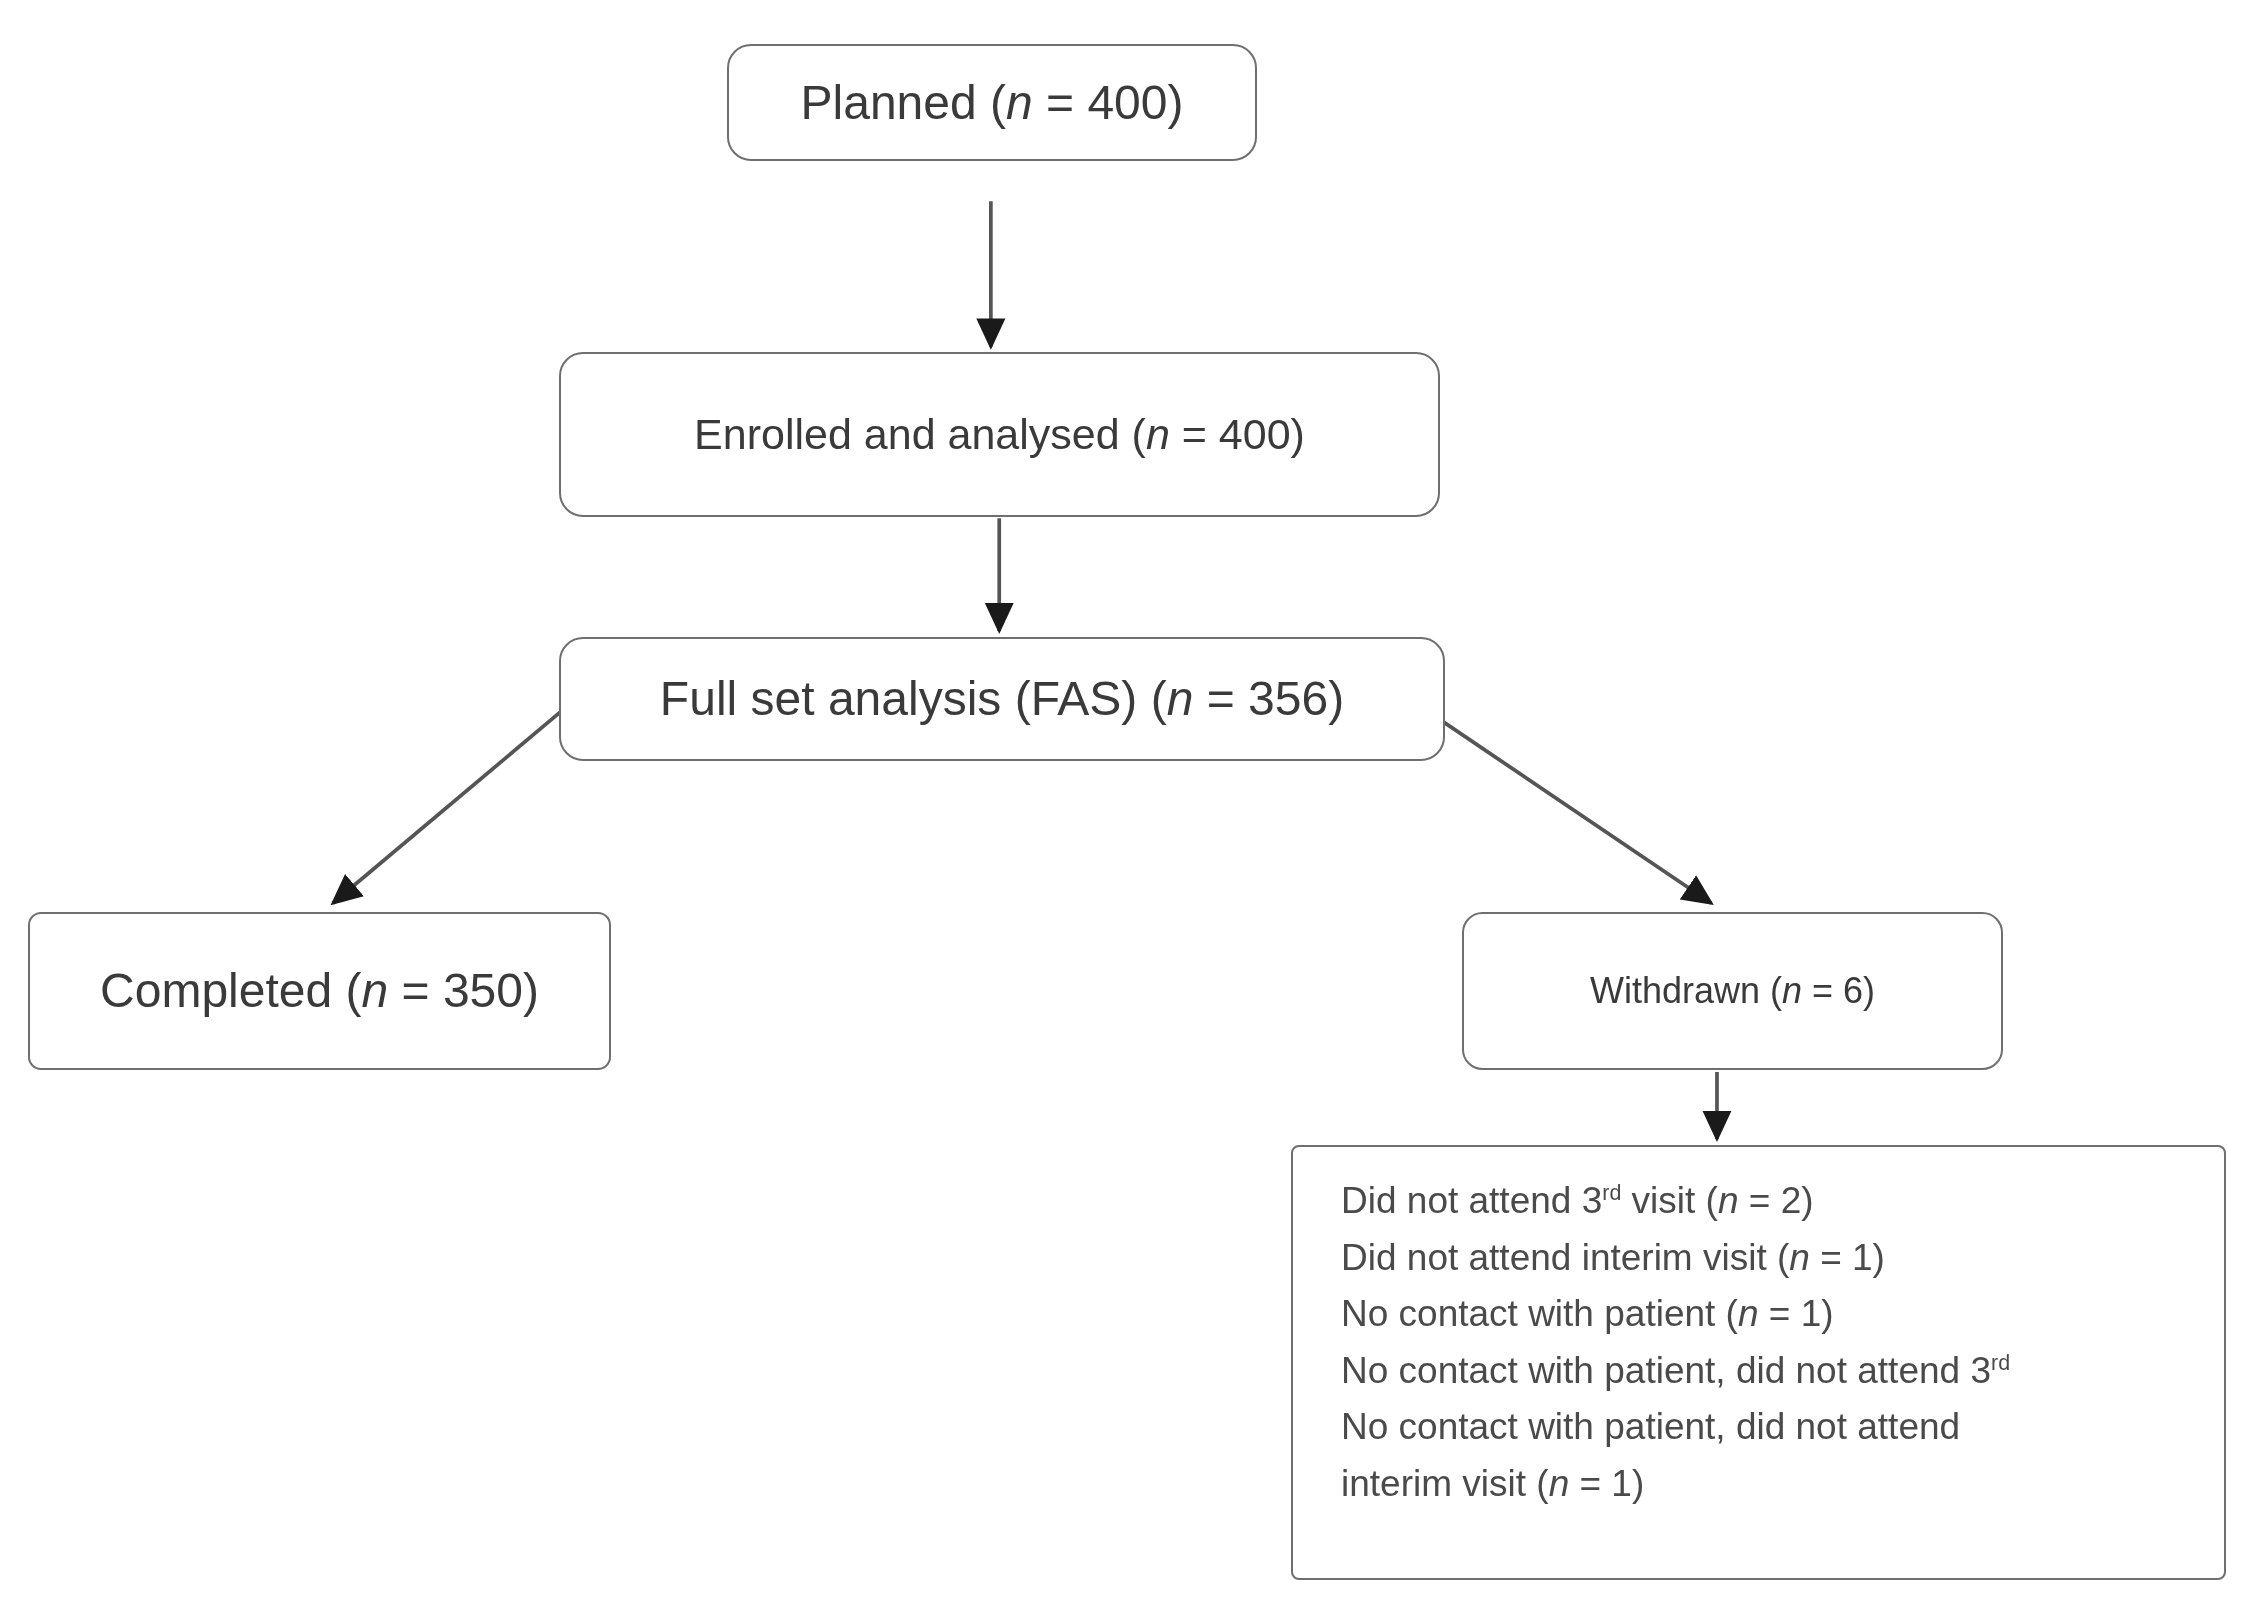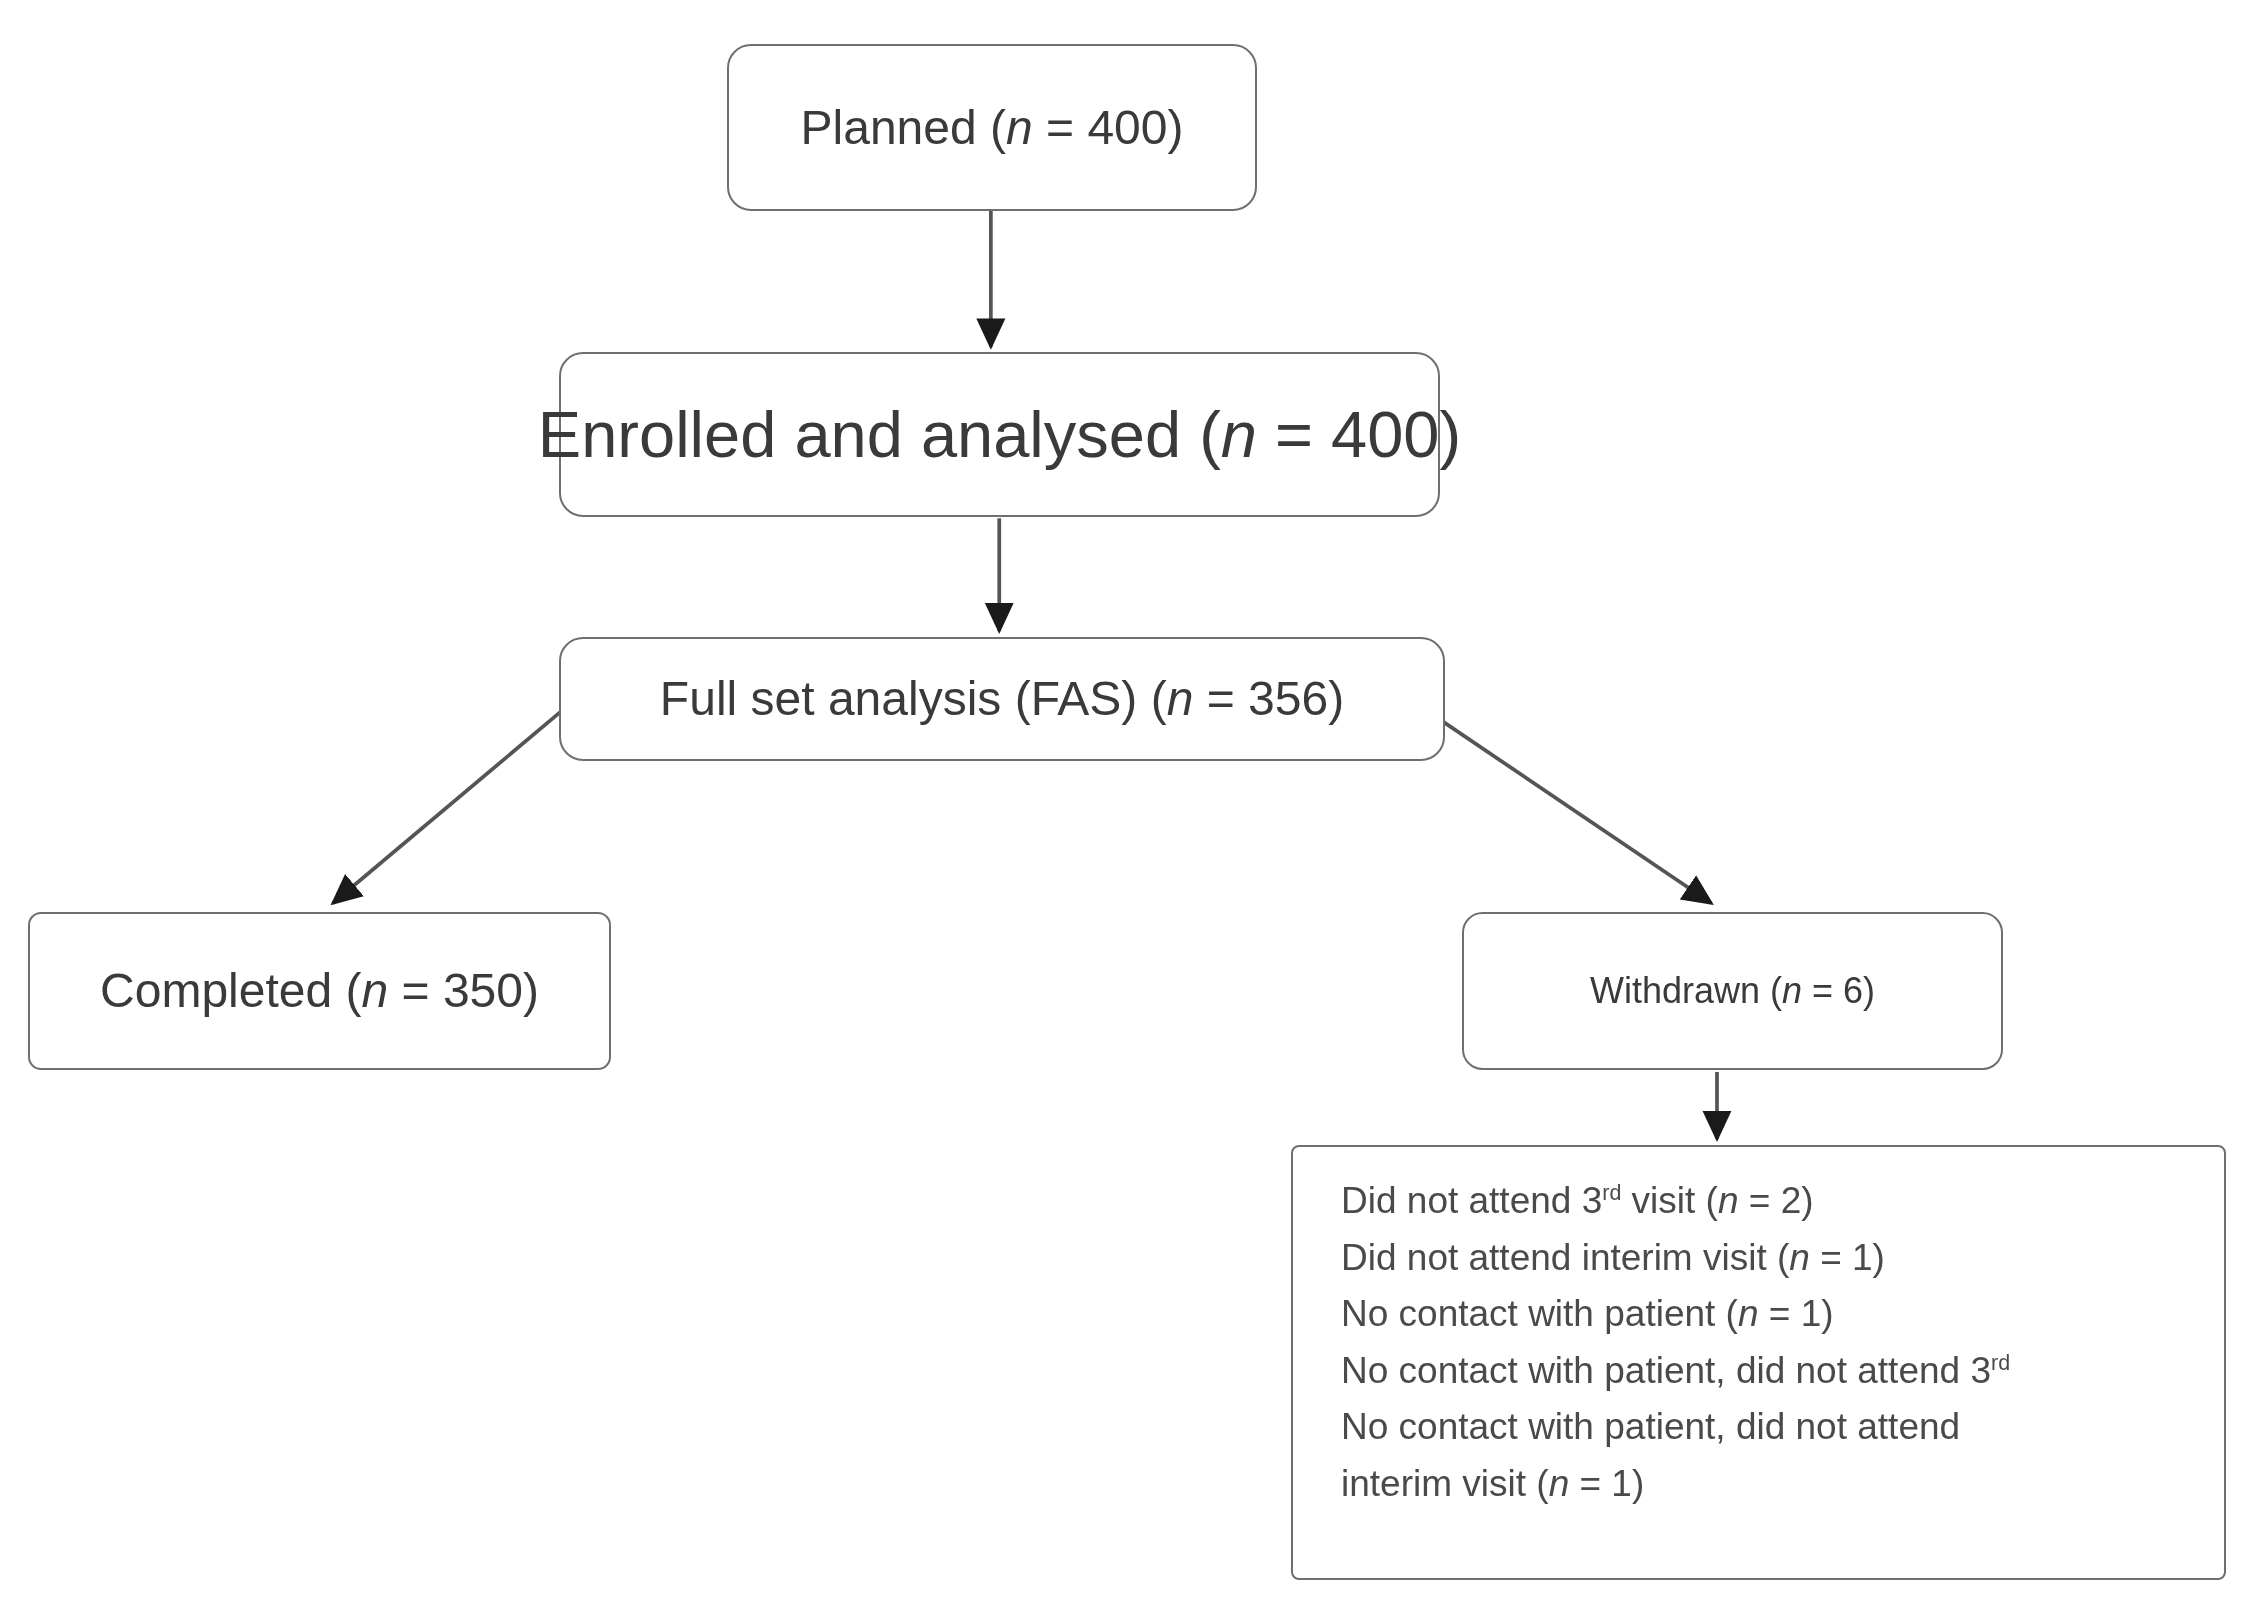--- a/index.html
+++ b/index.html
@@ -44,28 +44,28 @@
     font-style: italic;
   }
   .node sup {
     font-size: 0.58em;
     vertical-align: super;
     line-height: 0;
   }
 
   
   #node-planned {
-    left: 727px; top: 44px; width: 530px; height: 167px;
+    left: 727px; top: 44px; width: 530px; height: 117px;
     border-radius: 24px;
     font-size: 48px;
   }
   #node-enrolled {
     left: 559px; top: 352px; width: 881px; height: 165px;
     border-radius: 24px;
-    font-size: 65px;
+    font-size: 43px;
   }
   #node-fas {
     left: 559px; top: 637px; width: 886px; height: 124px;
     border-radius: 24px;
     font-size: 48px;
   }
   #node-completed {
     left: 28px; top: 912px; width: 583px; height: 158px;
     border-radius: 13px;
     font-size: 48px;

